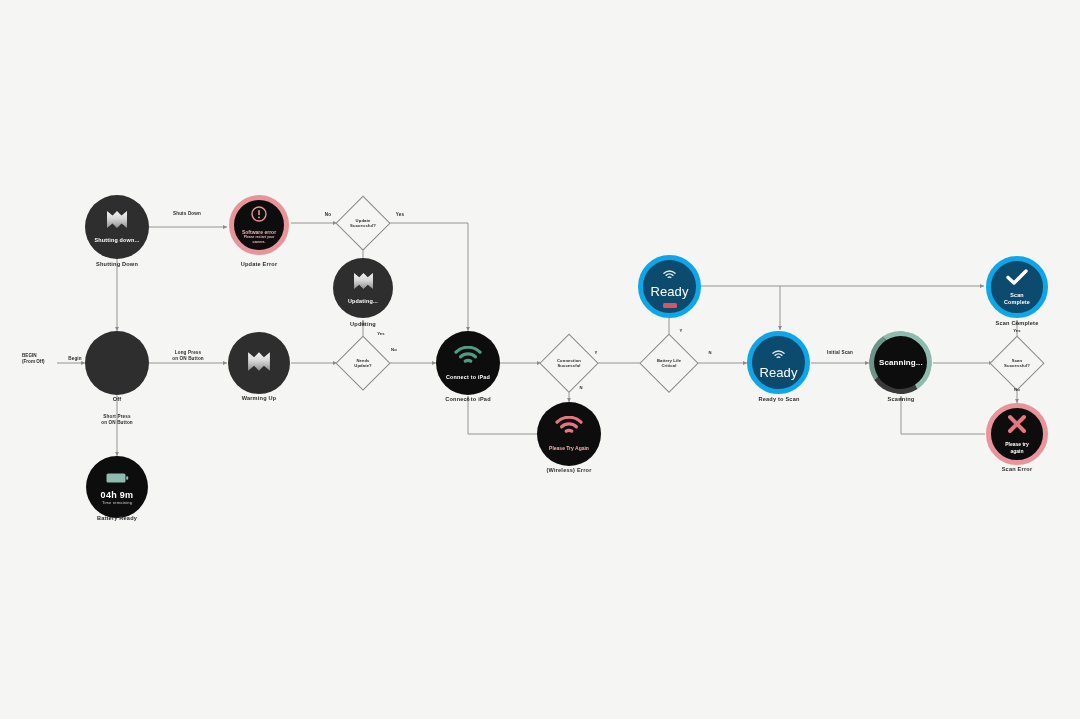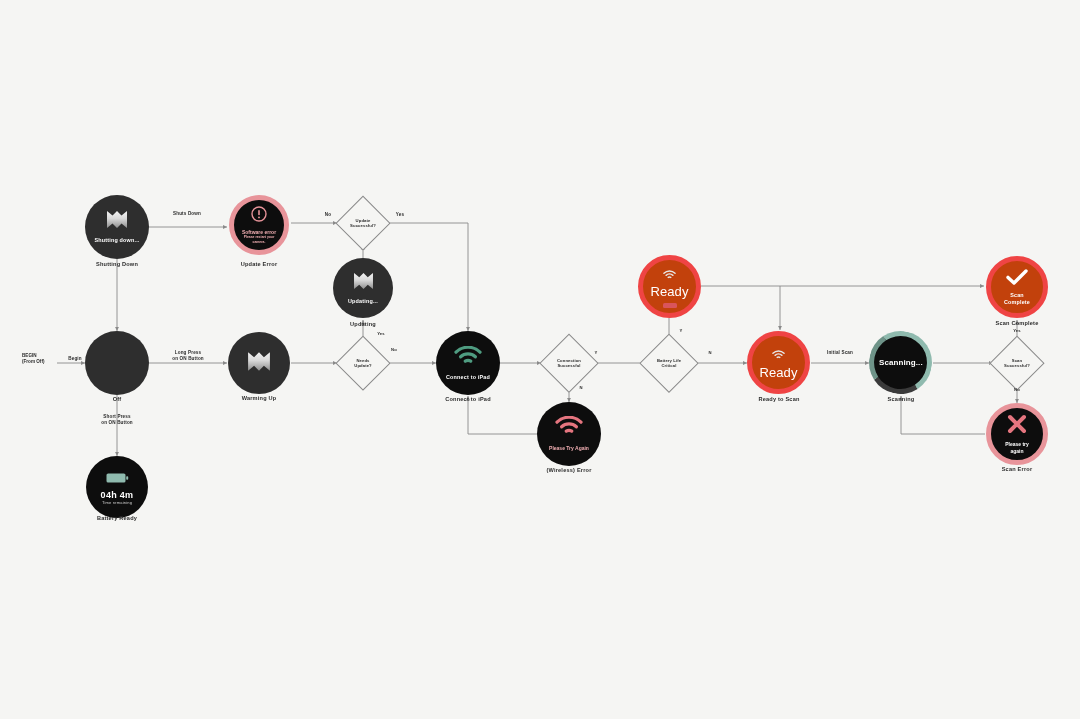--- a/index.html
+++ b/index.html
@@ -35,22 +35,22 @@
     align-items: center;
     justify-content: center;
     text-align: center;
     background: #232323;
     z-index: 3;
   }
   .node.dark   { background: #2e2e2e; }
   .node.black  { background: #0d0d0d; }
 
   .ring-teal {
-    border: 5px solid #ef4444;
-    background: #c2410c;
+    border: 5px solid #0ea5e9;
+    background: #0c4a6e;
   }
   .ring-red {
     border: 5px solid #e8949a;
     background: #0d0d0d;
   }
   .ring-part {
     border: 5px solid #3a3a3a;
     border-top-color: #8fbaae;
     border-right-color: #8fbaae;
     border-left-color: #6e9388;
@@ -304,21 +304,21 @@
   </div>
   <div class="caption" style="left:209px; top:395px; width:100px;">Warming Up</div>
 
   <div class="node black" style="left:86px; top:456px; width:62px; height:62px;">
     <span class="batt-ico">
       <svg width="23" height="10" viewBox="0 0 23 10">
         <rect x="0.5" y="0.5" width="19" height="9" rx="1.6" fill="#8fbaae"></rect>
         <rect x="20.2" y="3.2" width="2" height="3.6" rx="0.8" fill="#8fbaae"></rect>
       </svg>
     </span>
-    <div class="batt-time">04h 4m</div>
+    <div class="batt-time">04h 9m</div>
     <div class="batt-sub">Time remaining</div>
   </div>
   <div class="caption" style="left:67px; top:515px; width:100px;">Battery Ready</div>
 
   <div class="node black" style="left:436px; top:331px; width:64px; height:64px;">
     <span class="wifi-ico">
       <svg width="28" height="20" viewBox="0 0 28 20">
         <path d="M2,6.2 A17,17 0 0 1 26,6.2" fill="none" stroke="#4f9c81" stroke-width="3.2" stroke-linecap="round"></path>
         <path d="M6.6,10.8 A11,11 0 0 1 21.4,10.8" fill="none" stroke="#4f9c81" stroke-width="3.2" stroke-linecap="round"></path>
         <path d="M11.2,15.2 A5.2,5.2 0 0 1 16.8,15.2" fill="none" stroke="#4f9c81" stroke-width="3.2" stroke-linecap="round"></path>

